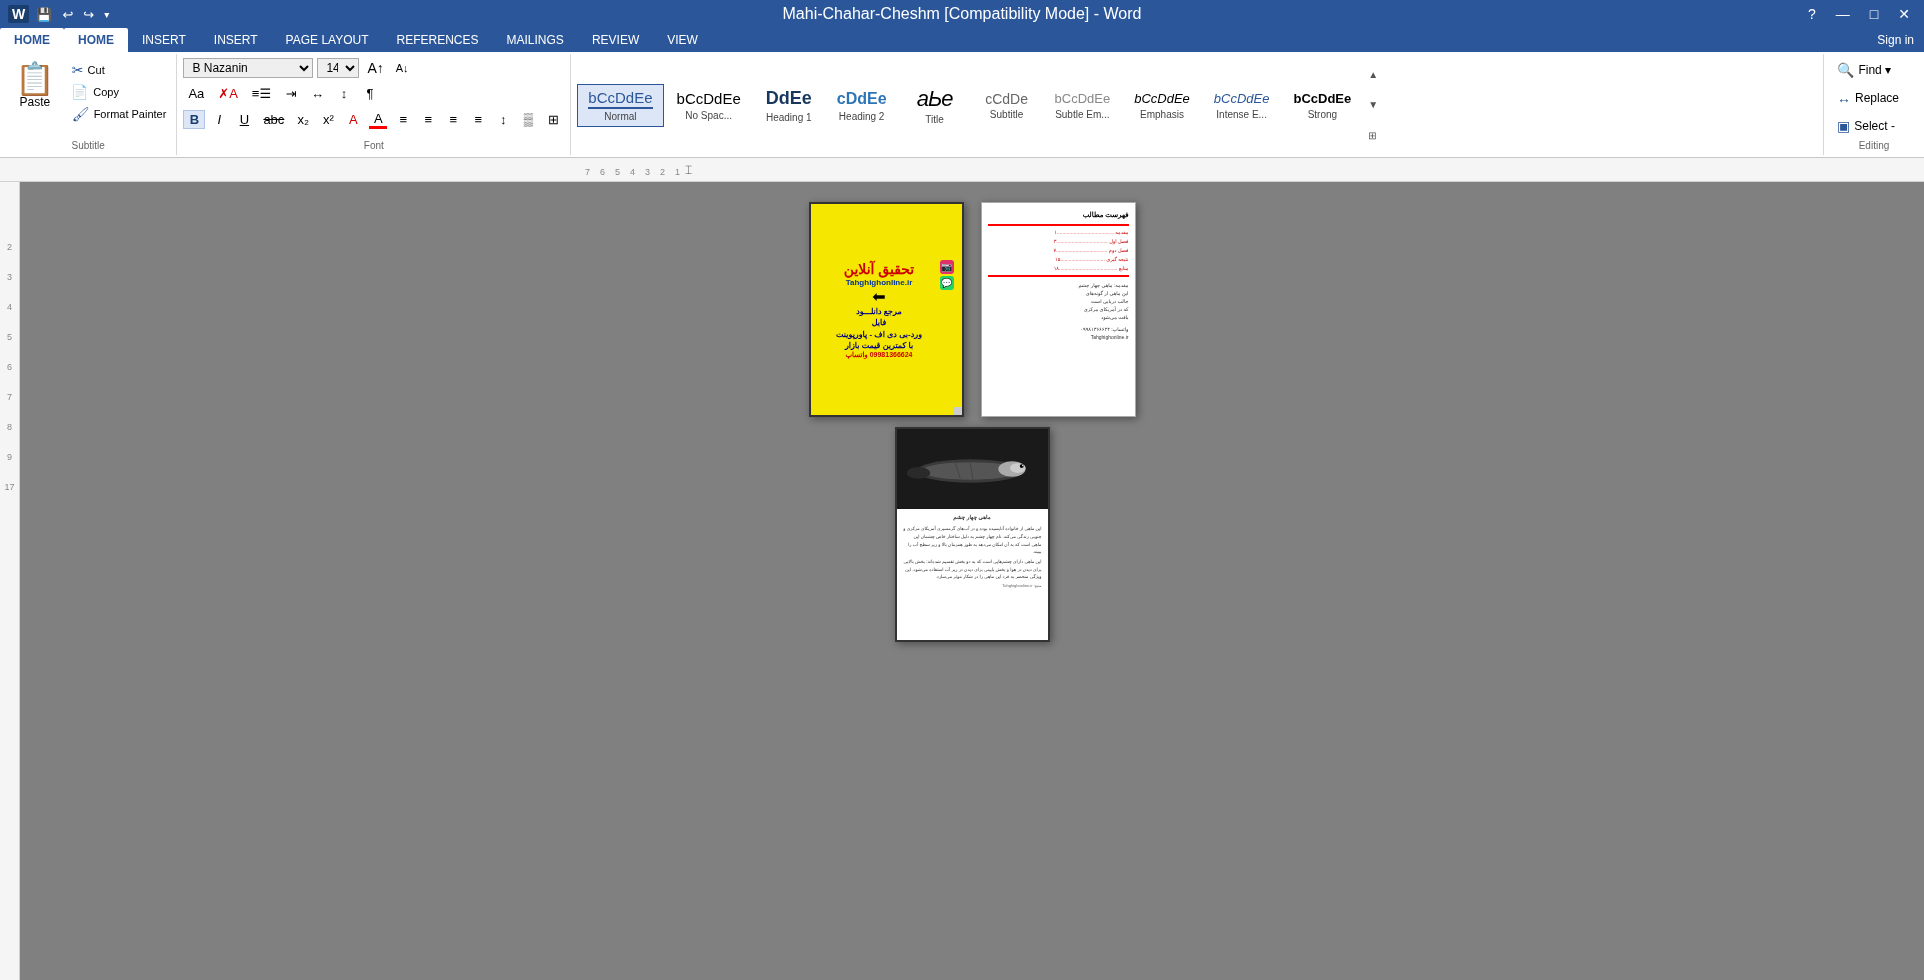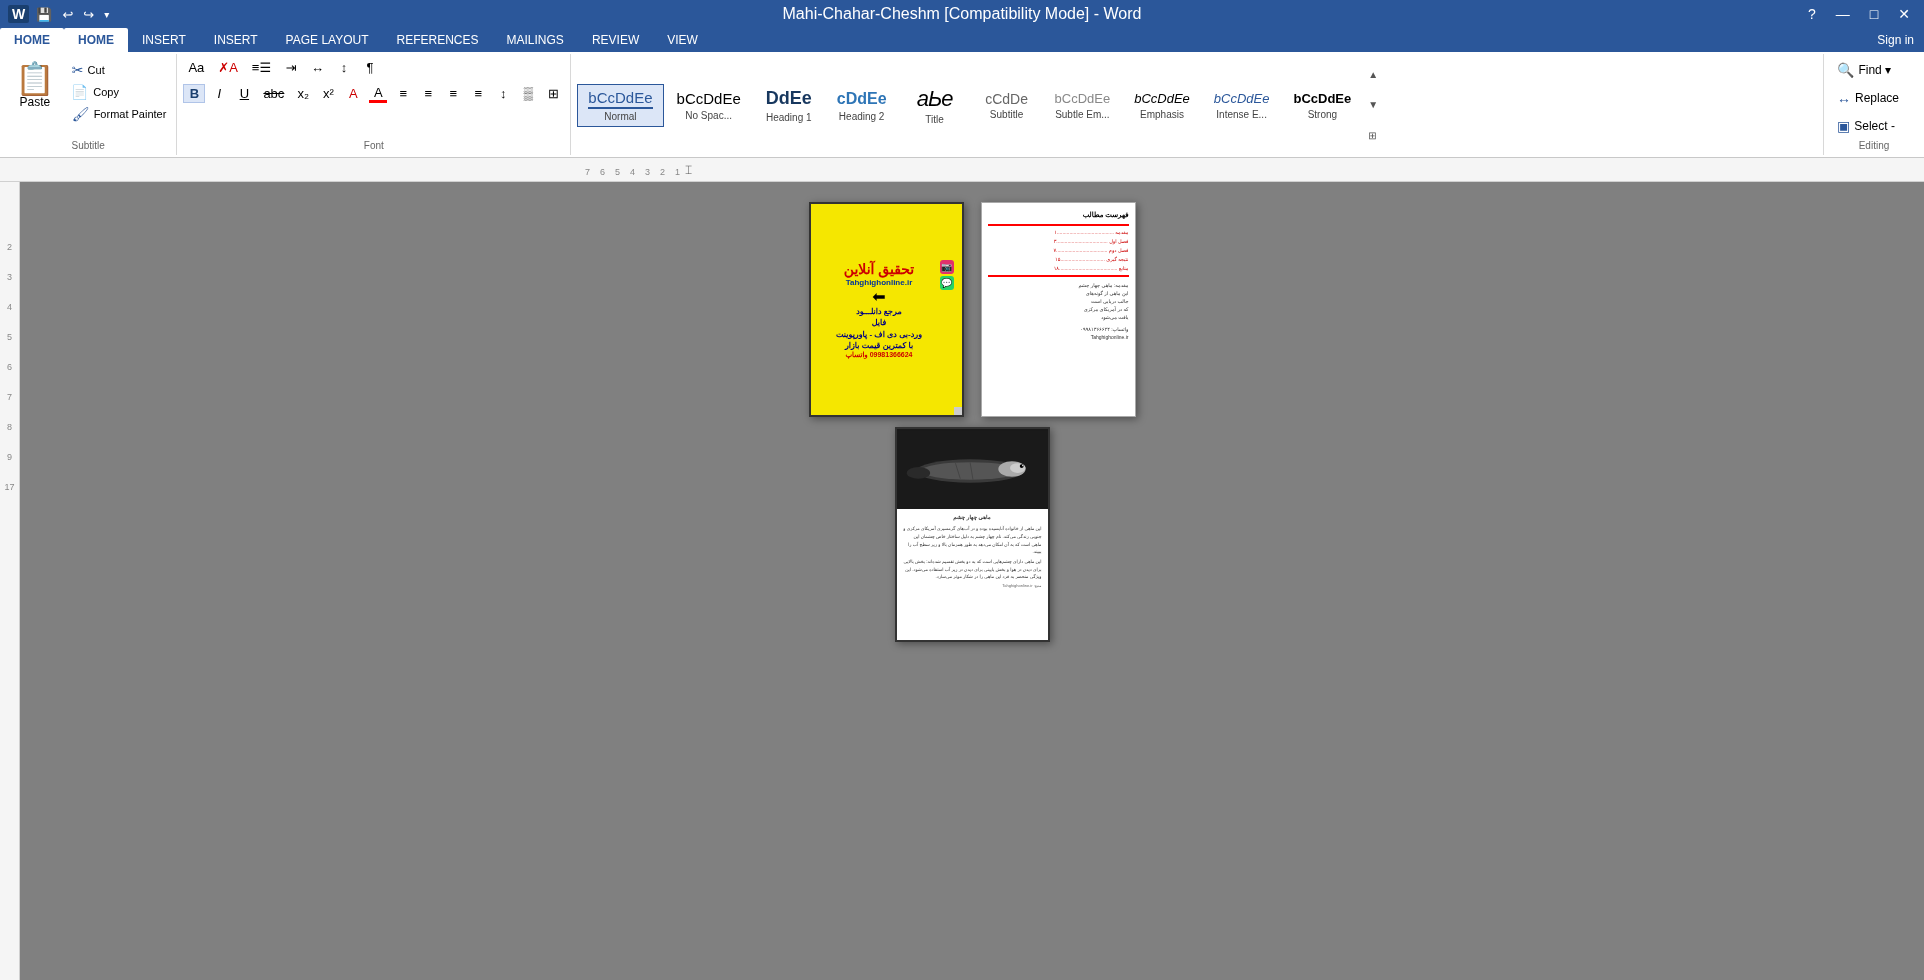--- a/index.html
+++ b/index.html
@@ -345,20 +345,30 @@
           <span class="small-icon">🖌</span>
           <span>Format Painter</span>
         </div>
       </div>
     </div>
     <div class="ribbon-group-label">Subtitle</div>
   </div>
 
   <div class="ribbon-group font-group">
     <div style="display:flex;flex-direction:column;gap:3px;flex:1;">
+      <div class="font-row">
+        <select class="font-select">
+          <option>B Nazanin</option>
+        </select>
+        <select class="size-select">
+          <option>14</option>
+        </select>
+        <span class="font-size-btn" style="font-size:14px;">A↑</span>
+        <span class="font-size-btn" style="font-size:11px;">A↓</span>
+      </div>
       <div class="font-row">
         <span class="fmt-btn">Aa</span>
         <span class="fmt-btn" style="color:#cc0000;">✗A</span>
         <span class="fmt-btn">≡☰</span>
         <span class="fmt-btn">⇥</span>
         <span class="fmt-btn">↔</span>
         <span class="fmt-btn">↕</span>
         <span class="fmt-btn">¶</span>
       </div>
       <div class="format-row">

